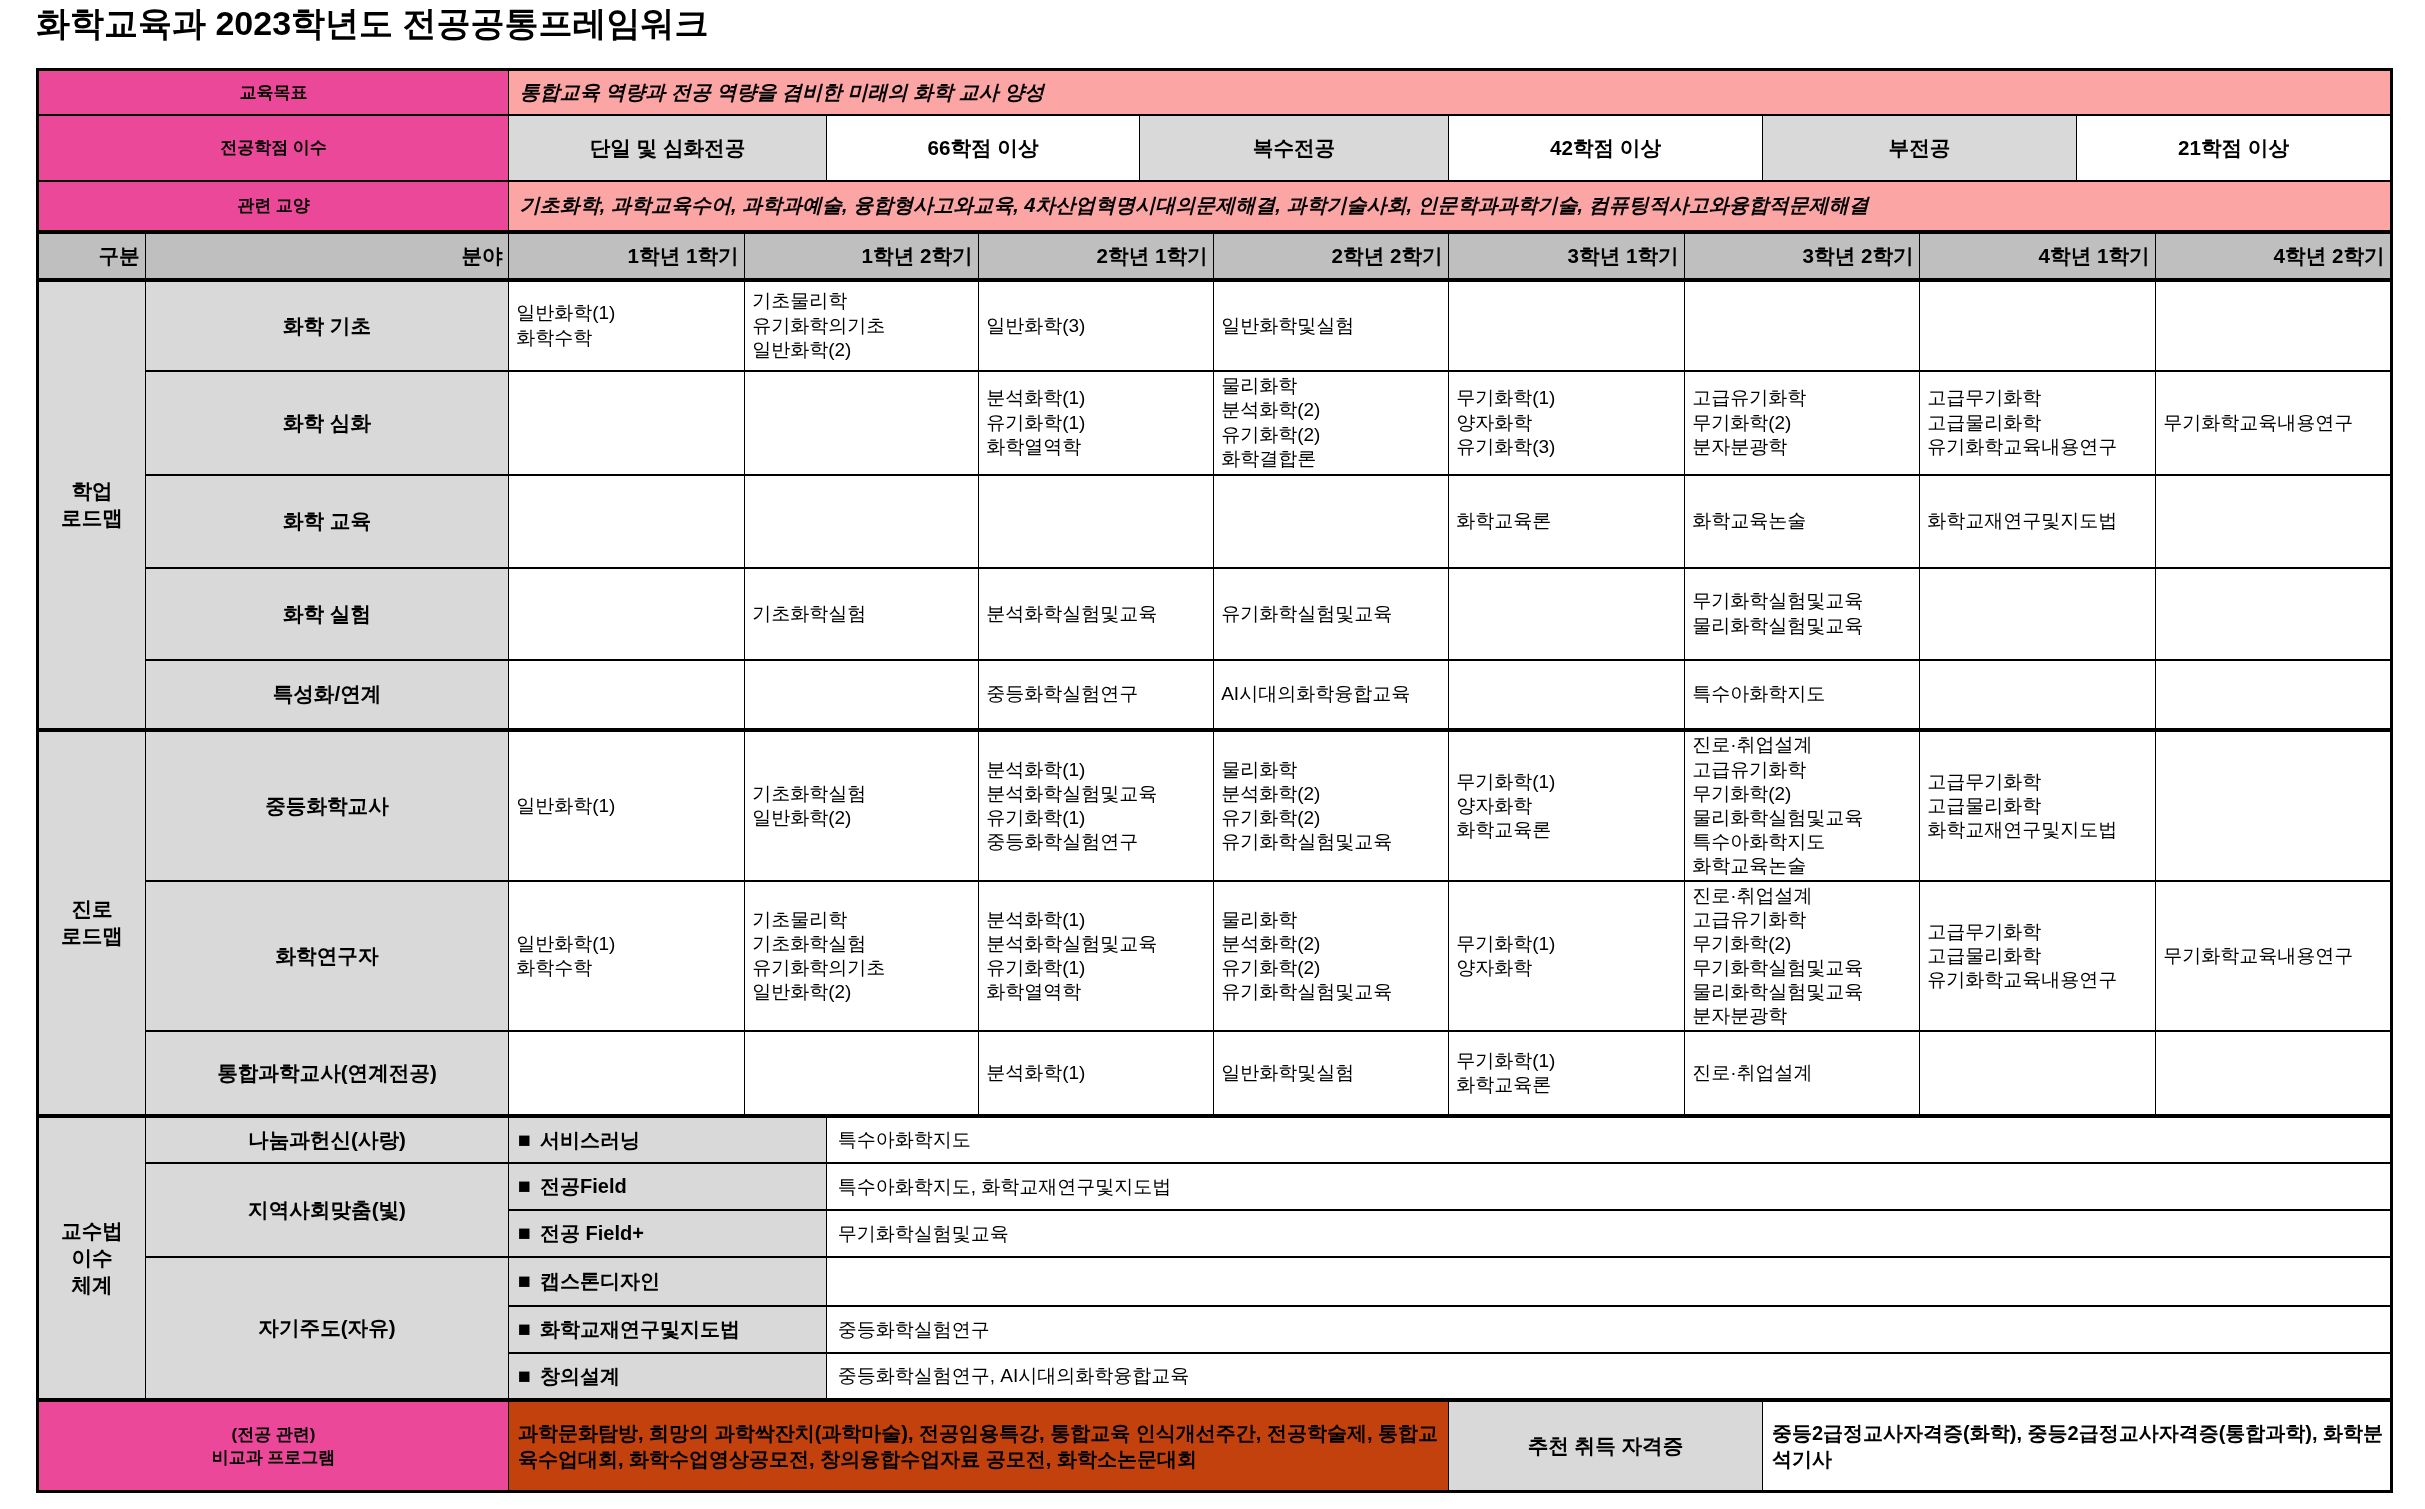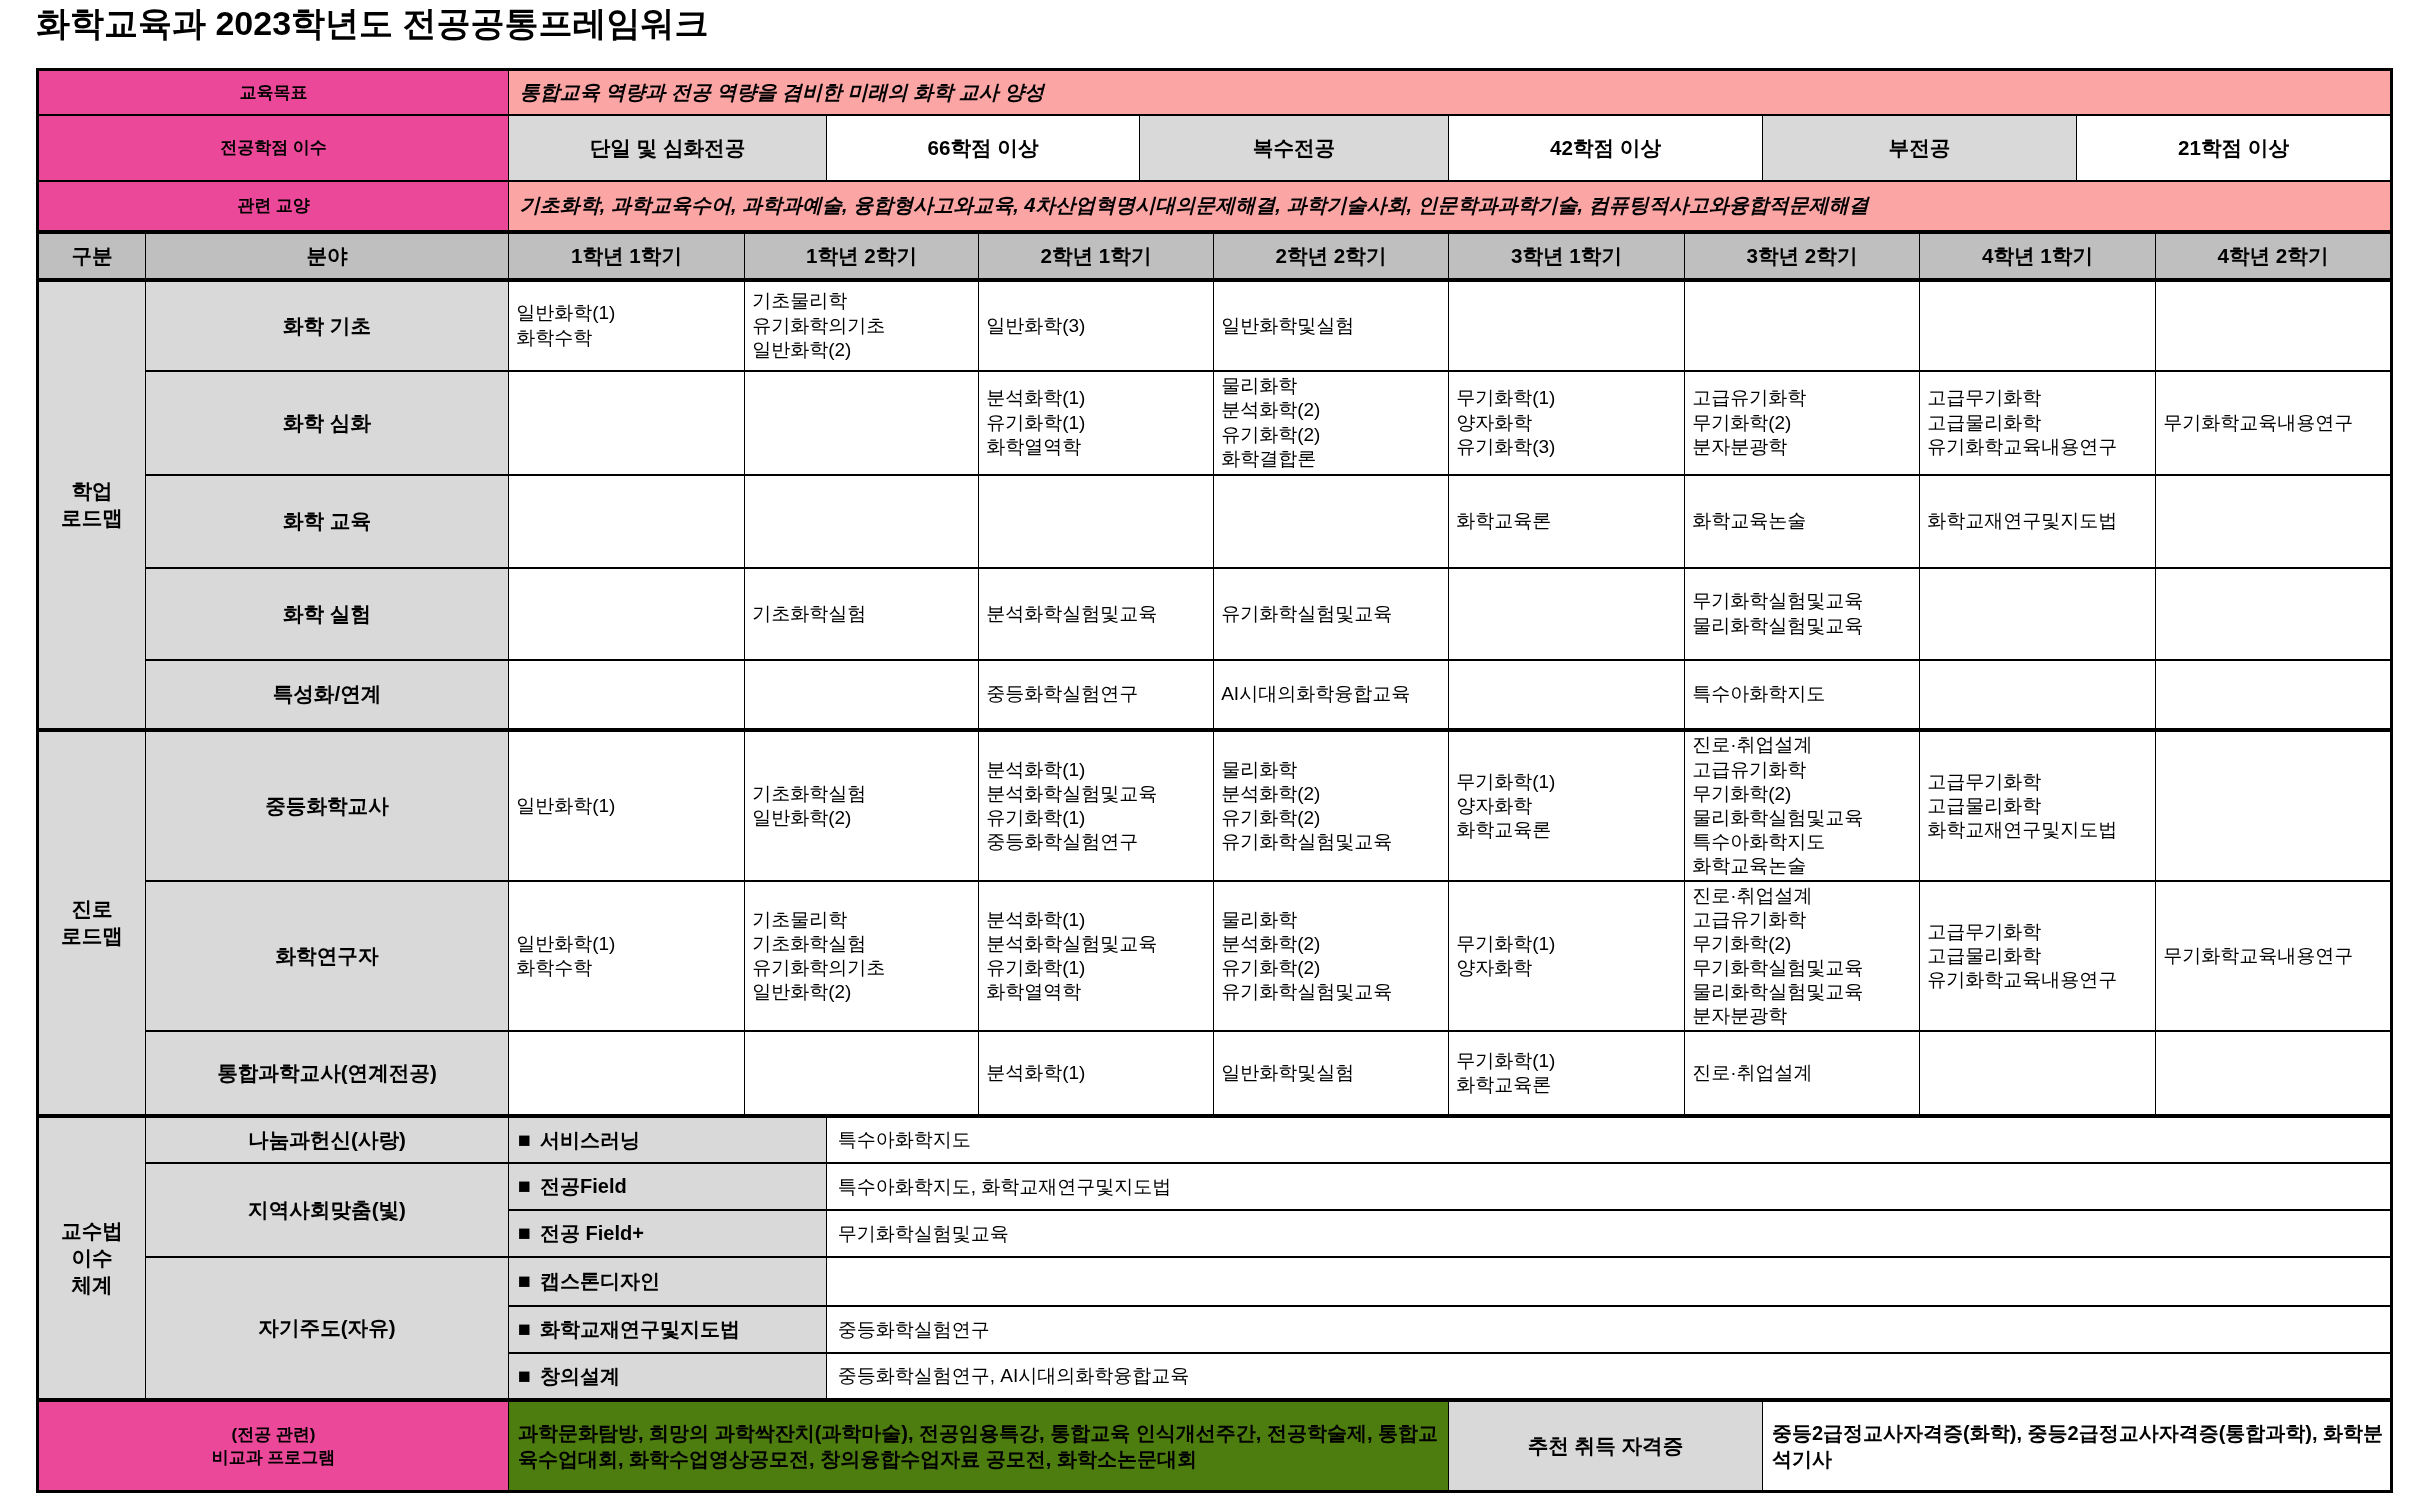--- a/index.html
+++ b/index.html
@@ -21,31 +21,31 @@
   }
   td,th{
     border:1.8px solid #000;
     border-top-width:2.7px;border-bottom-width:2.7px;
     padding:1.8px 5.4px;
     overflow:hidden;
     vertical-align:middle;
   }
   tr.sec td,tr.sec th{border-top-width:4.5px;}
   .lab{background:#ec4899;font-weight:bold;font-size:17px;text-align:center;white-space:pre-line;}
-  .hdr{background:#bfbfbf;font-weight:bold;font-size:20.6px;text-align:center;}
+  .hdr{background:#bfbfbf;font-weight:bold;font-size:20.6px;text-align:right;}
   .grp{background:#d9d9d9;font-weight:bold;font-size:20.6px;text-align:center;white-space:pre-line;line-height:1.3;}
   .fld{background:#d9d9d9;font-weight:bold;font-size:20.6px;text-align:center;}
   .crs{background:#fff;font-size:19px;text-align:left;white-space:pre-line;line-height:1.27;padding-left:7.2px;}
   .topval{background:#fca5a5;font-weight:bold;font-size:20px;text-align:left;padding-left:10.8px;font-style:italic;}
   .ccat{background:#d9d9d9;font-weight:bold;font-size:20.6px;text-align:center;}
   .cval{background:#fff;font-weight:bold;font-size:20.6px;text-align:center;}
   .sub{background:#d9d9d9;font-weight:bold;font-size:20px;text-align:left;padding-left:9px;white-space:nowrap;}
   .sub .blt{display:inline-block;margin-right:9px;font-size:21.5px;}
   .pedval{background:#fff;font-size:19px;text-align:left;padding-left:10.8px;}
-  .progs{background:#4d7c0f;font-weight:bold;font-size:20px;text-align:left;padding-left:9px;line-height:1.3;}
+  .progs{background:#c2410c;font-weight:bold;font-size:20px;text-align:left;padding-left:9px;line-height:1.3;}
   .certs{background:#fff;font-weight:bold;font-size:20px;text-align:left;padding-left:9px;line-height:1.3;}
 </style>
 </head>
 <body>
 
 <div class="page-title">화학교육과 2023학년도 전공공통프레임워크</div>
 
 <table class="fw">
   <colgroup>
     <col style="width:108px">

